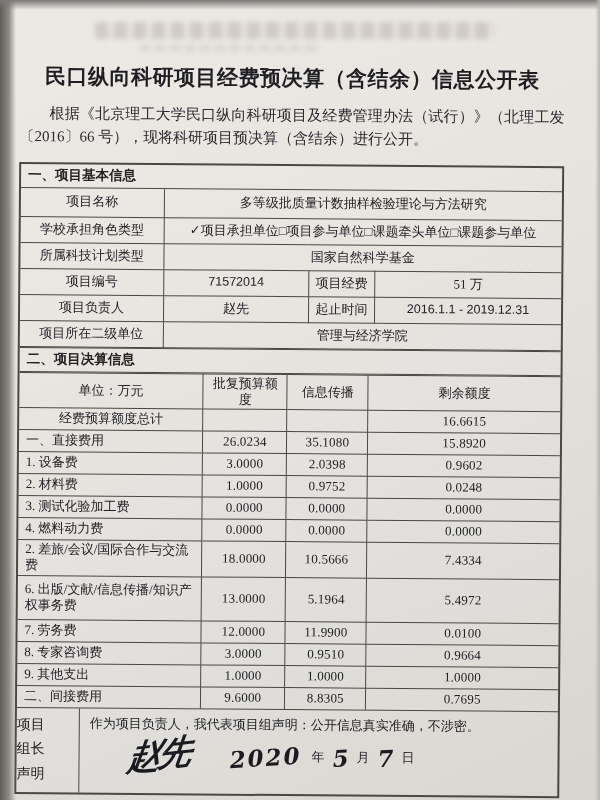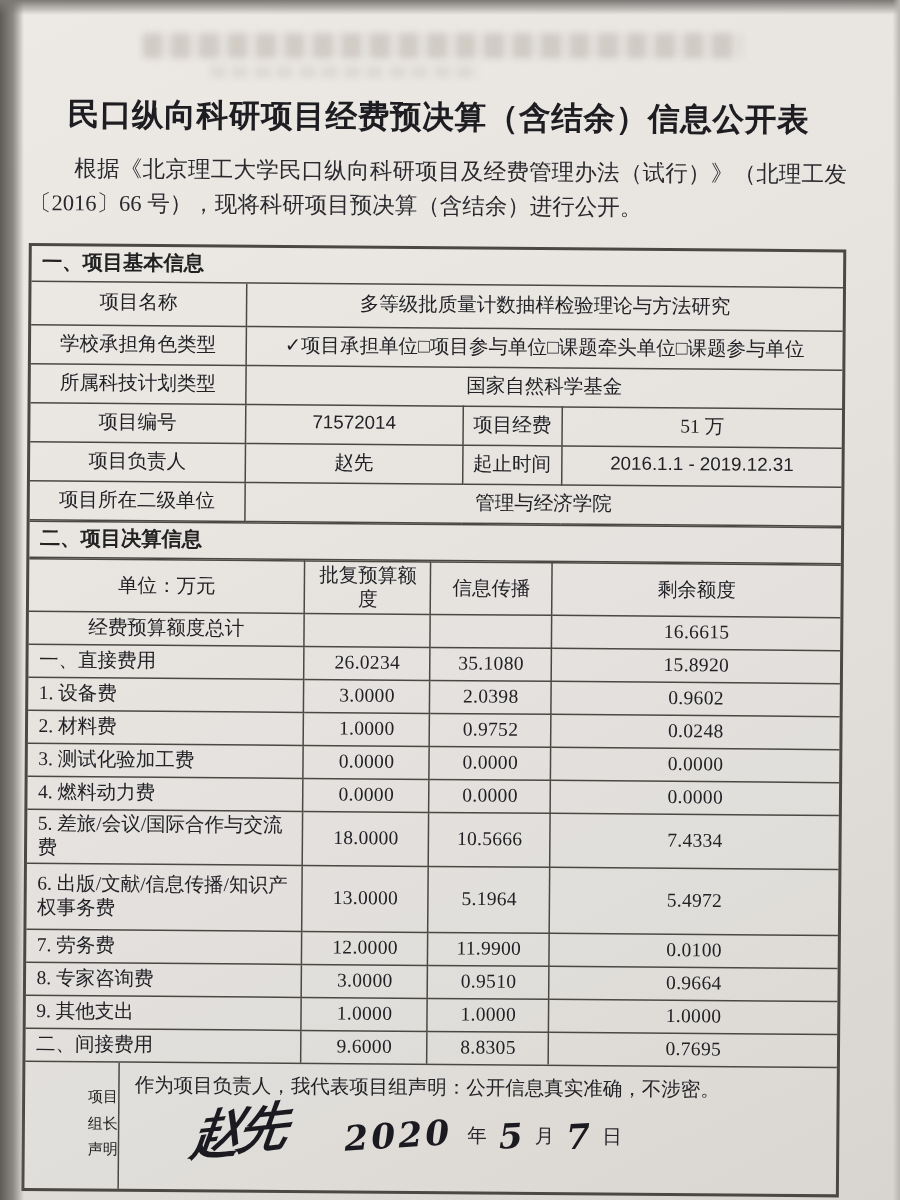--- a/index.html
+++ b/index.html
@@ -56,22 +56,22 @@
   .t-budget th{height:26px;}
   .t-budget td{height:19px;}
   .t-budget tr.tall5 td{height:31px;}
   .t-budget tr.tall6 td{height:41px;}
   .t-budget td.lbl{text-align:left;padding-left:7px;}
   .t-budget td.lbl-c{text-align:center;}
   .t-budget td.val{font-size:13px;letter-spacing:.2px;}
 
   .statement{display:flex;border-top:1px solid #4b4844;min-height:84px;align-items:stretch;}
   .st-left{width:62px;flex:0 0 62px;border-right:1px solid #4b4844;
-    display:flex;flex-direction:column;justify-content:center;align-items:flex-end;
-    font-size:10px;line-height:1.75;color:#222;}
+    display:flex;flex-direction:column;justify-content:center;align-items:flex-start;
+    font-size:14px;line-height:1.75;color:#222;}
   .st-right{flex:1;padding:6px 10px 4px 10px;position:relative;}
   .declaration{font-size:13px;line-height:1.4;color:#222226;}
   .sig-row{display:flex;align-items:center;margin:10px 0 0 38px;font-size:13px;}
   .sig-label{white-space:nowrap;}
   .signature{display:inline-block;font-size:34px;font-weight:bold;color:#17171c;
     transform:rotate(-7deg) skewX(-14deg);letter-spacing:-3px;line-height:.8;
     margin:-10px 6px 0 0;position:relative;top:3px;}
   .hand{font-style:italic;font-weight:600;color:#1a1a20;
     font-family:"DejaVu Serif",serif;}
   .d-year{font-size:23px;letter-spacing:2px;transform:rotate(-4deg);display:inline-block;margin-left:34px;}
@@ -182,21 +182,21 @@
           <td class="val">0.0000</td>
           <td class="val">0.0000</td>
         </tr>
         <tr>
           <td class="lbl">4. 燃料动力费</td>
           <td class="val">0.0000</td>
           <td class="val">0.0000</td>
           <td class="val">0.0000</td>
         </tr>
         <tr class="tall5">
-          <td class="lbl">5. 差旅/会议/国际合作与交流费</td>
+          <td class="lbl">2. 差旅/会议/国际合作与交流费</td>
           <td class="val">18.0000</td>
           <td class="val">10.5666</td>
           <td class="val">7.4334</td>
         </tr>
         <tr class="tall6">
           <td class="lbl">6. 出版/文献/信息传播/知识产权事务费</td>
           <td class="val">13.0000</td>
           <td class="val">5.1964</td>
           <td class="val">5.4972</td>
         </tr>

